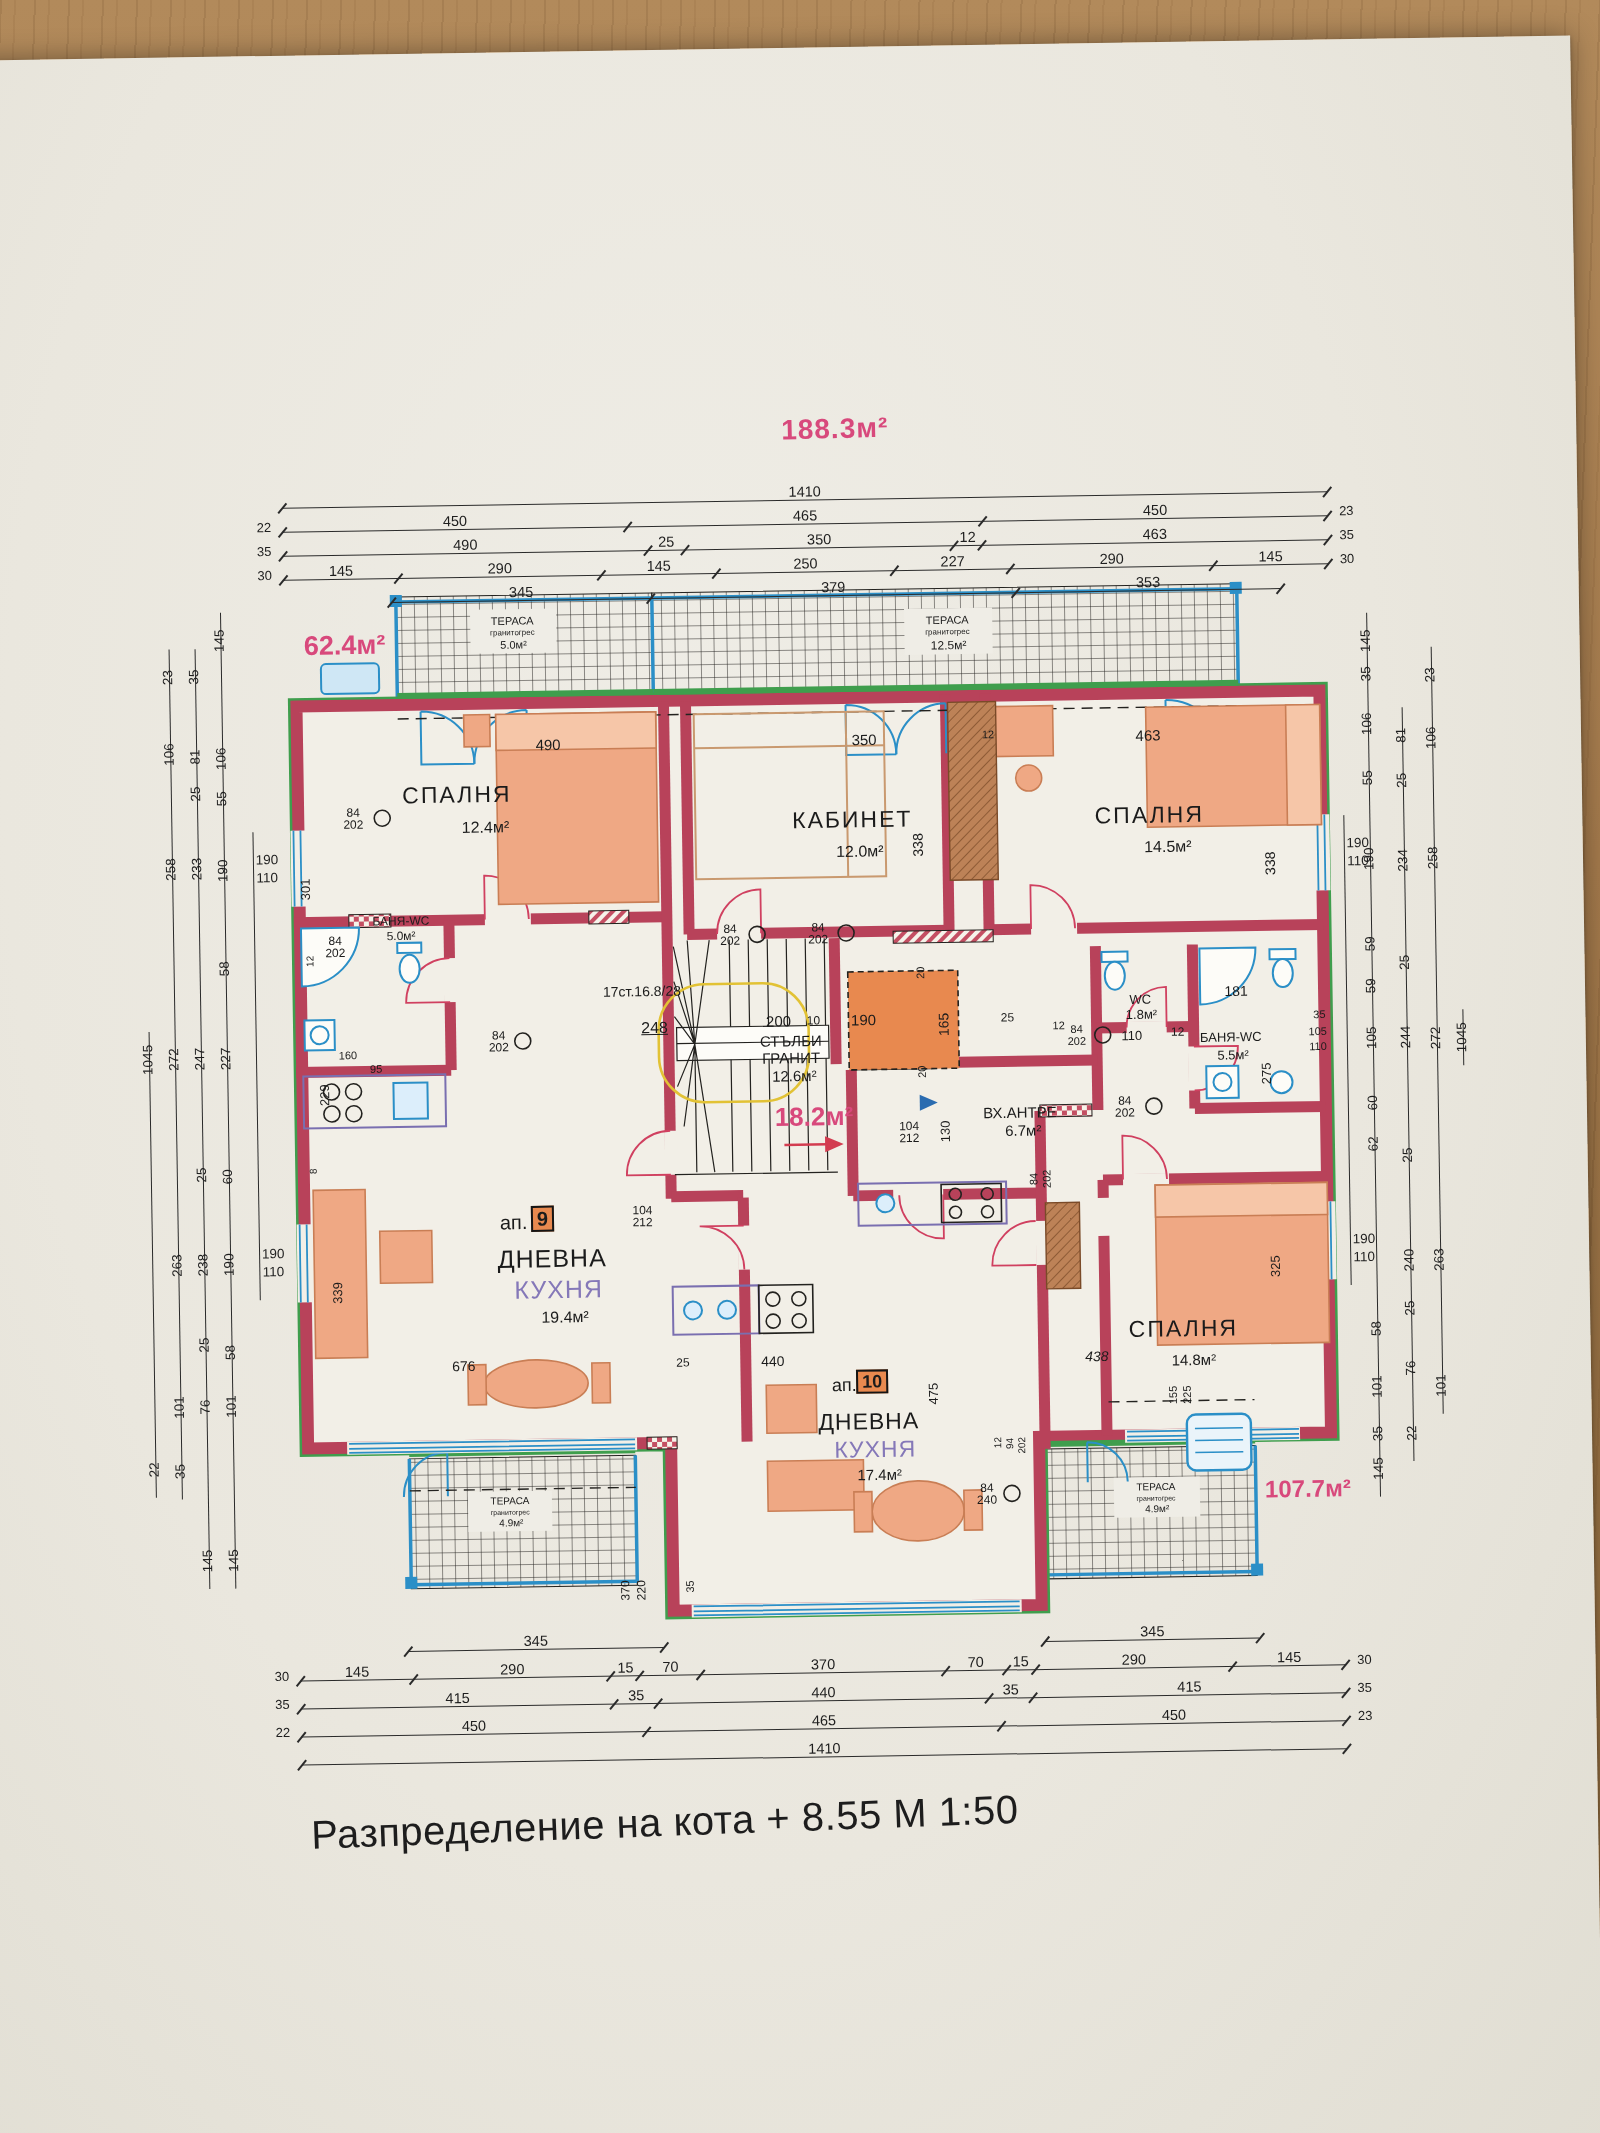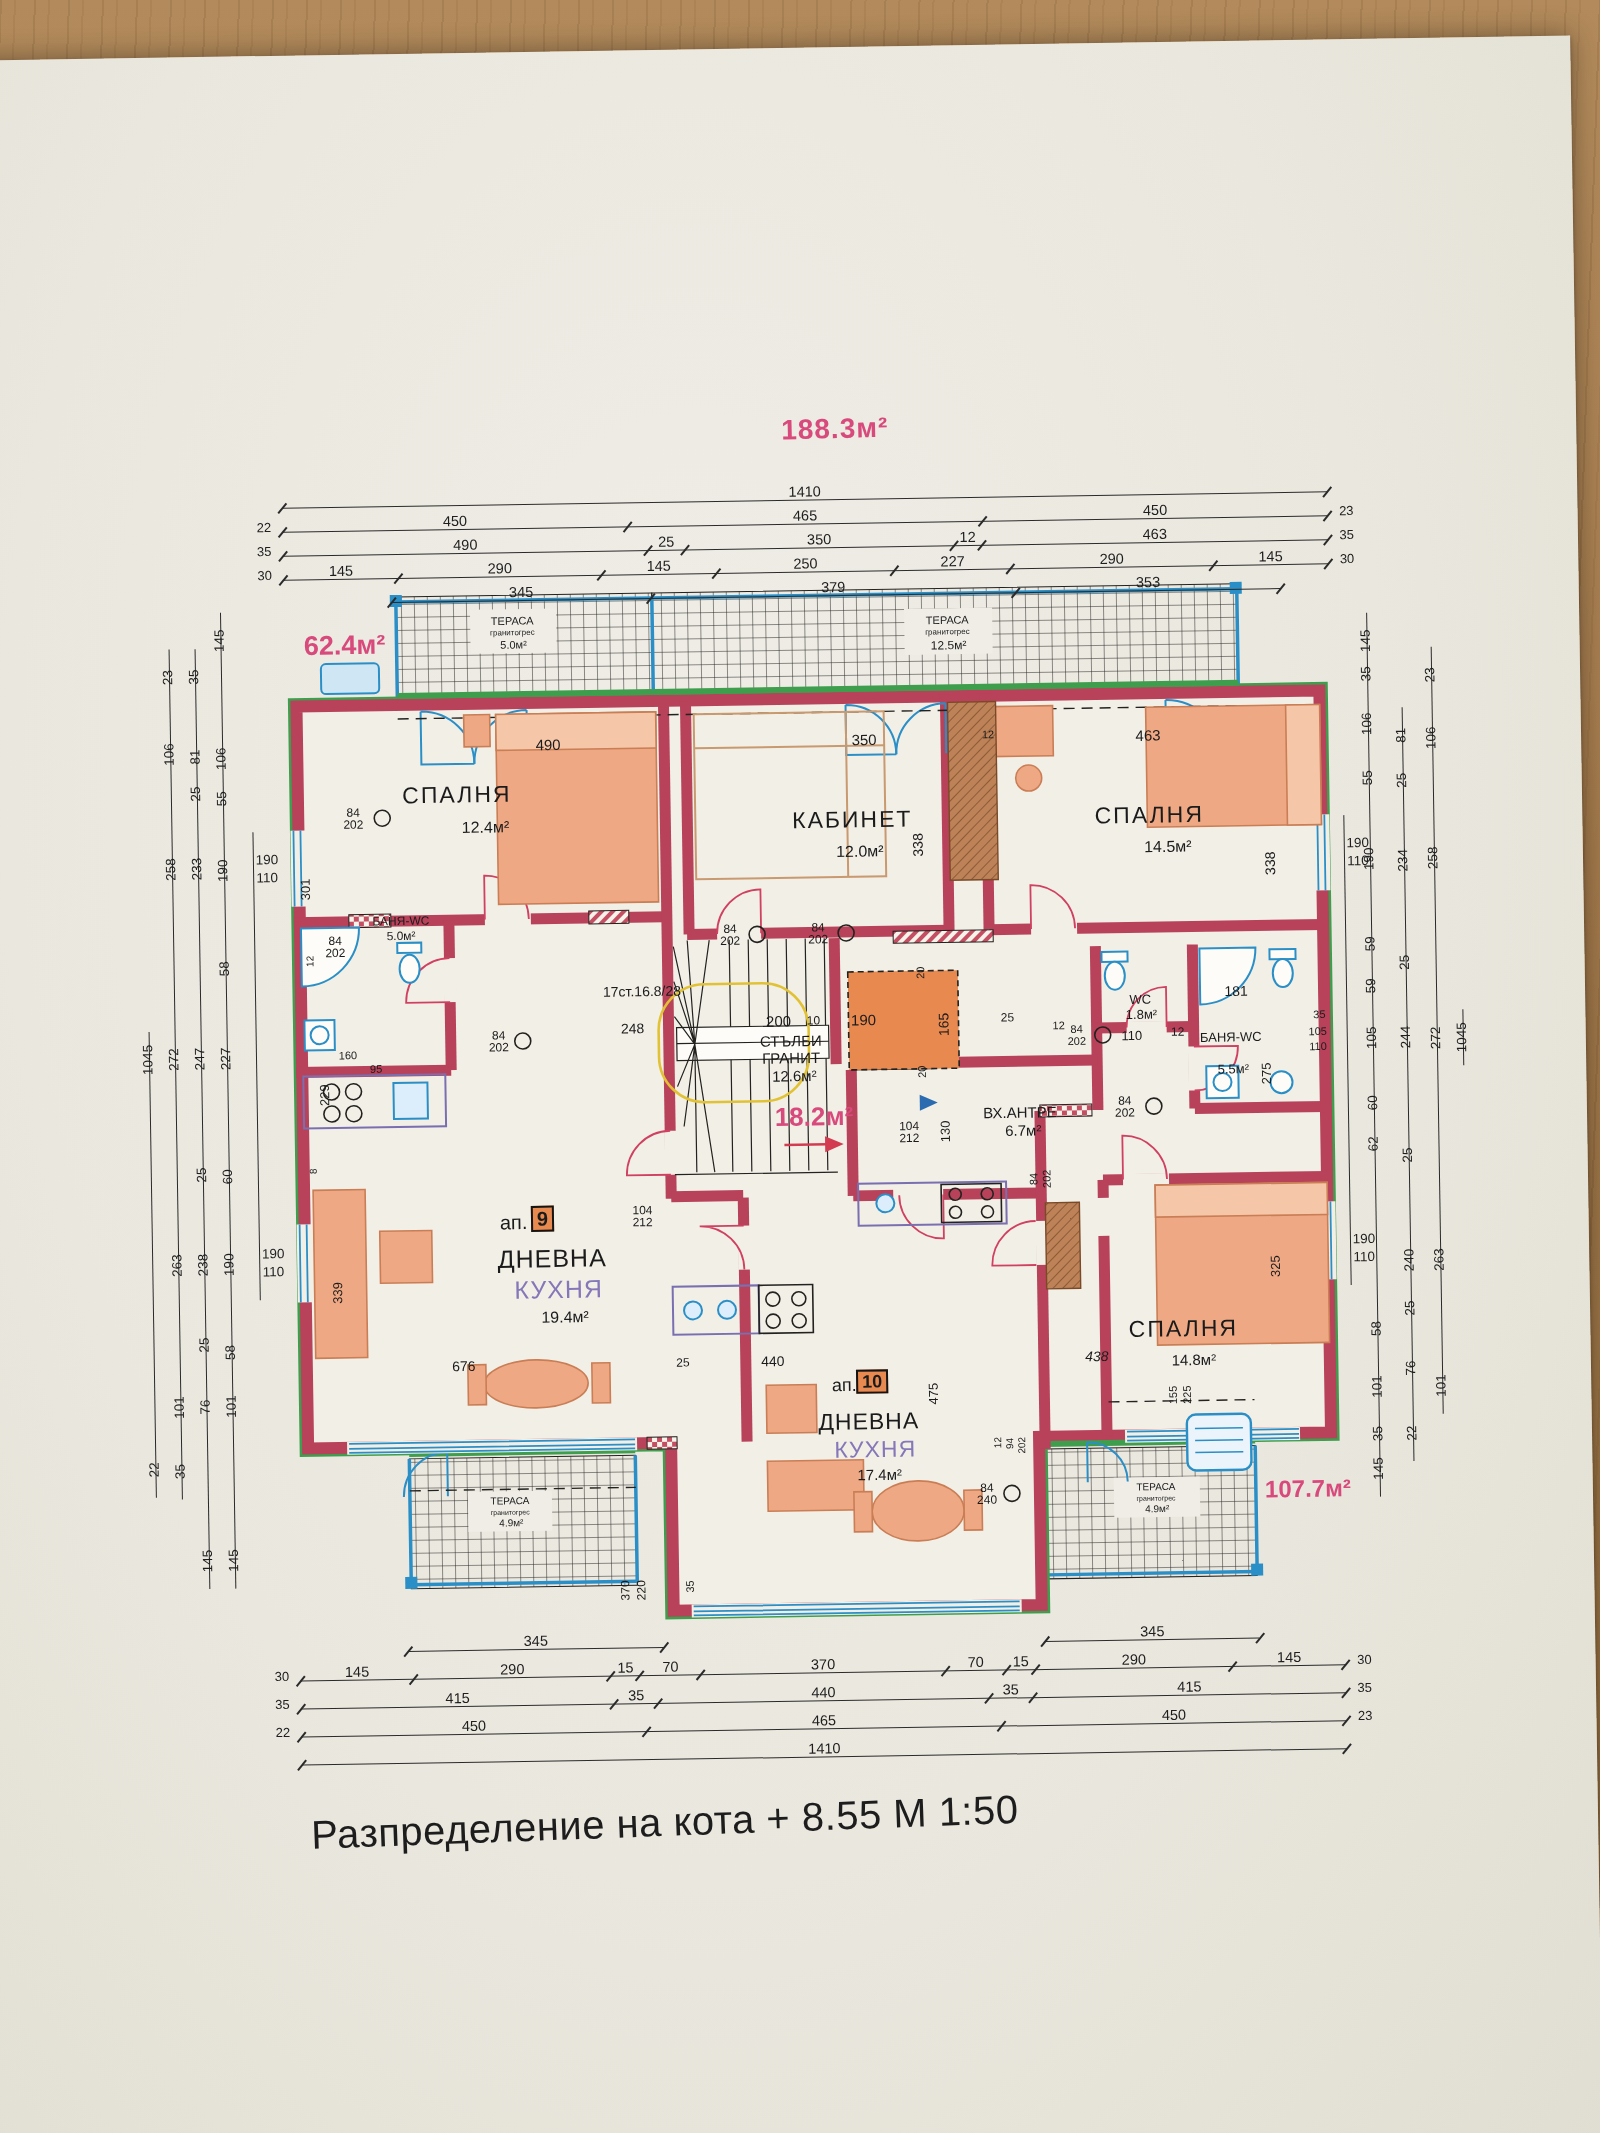--- a/index.html
+++ b/index.html
@@ -323,21 +323,21 @@
         <div class="ann" style="left: 862px; top: 236px; font-size: 23px; letter-spacing: 2px;">СПАЛНЯ</div>
         <div class="ann" style="left: 880px; top: 268px; font-size: 16px;">14.5м²</div>
         <div class="ann" style="left: 112px; top: 330px; font-size: 12px;">БАНЯ-WC</div>
         <div class="ann" style="left: 112px; top: 345px; font-size: 12px;">5.0м²</div>
         <div class="ann" style="left: 500px; top: 456px; font-size: 15px;">СТЪЛБИ</div>
         <div class="ann" style="left: 500px; top: 473px; font-size: 15px;">ГРАНИТ</div>
         <div class="ann" style="left: 503px; top: 491px; font-size: 15px;">12.6м²</div>
         <div class="ann" style="left: 850px; top: 420px; font-size: 13px;">WC</div>
         <div class="ann" style="left: 851px; top: 435px; font-size: 13px;">1.8м²</div>
         <div class="ann" style="left: 940px; top: 459px; font-size: 13px;">БАНЯ-WC</div>
-        <div class="ann" style="left: 942px; top: 477px; font-size: 13px; margin-top: 14px;">5.5м²</div>
+        <div class="ann" style="left: 942px; top: 477px; font-size: 13px;">5.5м²</div>
         <div class="ann" style="left: 728px; top: 531px; font-size: 15px;">ВХ.АНТРЕ</div>
         <div class="ann" style="left: 731px; top: 549px; font-size: 15px;">6.7м²</div>
         <div class="ann" style="left: 220px; top: 633px; font-size: 20px;">ап.</div>
         <div class="ann box" style="left: 249px; top: 630px; font-size: 20px;">9</div>
         <div class="ann" style="left: 258px; top: 670px; font-size: 25px; letter-spacing: 1px;">ДНЕВНА</div>
         <div class="ann c-v" style="left: 264px; top: 701px; font-size: 25px; letter-spacing: 1px;">КУХНЯ</div>
         <div class="ann" style="left: 270px; top: 729px; font-size: 16px;">19.4м²</div>
         <div class="ann" style="left: 548px; top: 801px; font-size: 18px;">ап.</div>
         <div class="ann box" style="left: 576px; top: 798px; font-size: 18px;">10</div>
         <div class="ann" style="left: 572px; top: 838px; font-size: 23px; letter-spacing: 1px;">ДНЕВНА</div>
@@ -360,21 +360,21 @@
         <div class="ann c-p" style="left: 60px; top: 54px; font-size: 27px;">62.4м²</div>
         <div class="ann c-p" style="left: 522px; top: 532px; font-size: 26px;">18.2м²</div>
         <div class="ann c-p" style="left: 1010px; top: 912px; font-size: 24px;">107.7м²</div>
         <div class="ann" style="left: 262px; top: 156px; font-size: 15px;">490</div>
         <div class="ann" style="left: 578px; top: 156px; font-size: 15px;">350</div>
         <div class="ann" style="left: 702px; top: 153px; font-size: 11px;">12</div>
         <div class="ann" style="left: 862px; top: 156px; font-size: 15px;">463</div>
         <div class="ann rot" style="left: 630px; top: 262px; font-size: 14px;">338</div>
         <div class="ann rot" style="left: 982px; top: 286px; font-size: 14px;">338</div>
         <div class="ann" style="left: 352px; top: 404px; font-size: 14px;">17ст.16.8/28</div>
-        <div class="ann" style="left: 342px; top: 441px; font-size: 14px;">248</div>
+        <div class="ann" style="left: 364px; top: 441px; font-size: 16px; text-decoration: underline;">248</div>
         <div class="ann" style="left: 488px; top: 436px; font-size: 15px;">200</div>
         <div class="ann" style="left: 523px; top: 436px; font-size: 12px;">10</div>
         <div class="ann" style="left: 573px; top: 436px; font-size: 15px;">190</div>
         <div class="ann rot" style="left: 653px; top: 442px; font-size: 14px;">165</div>
         <div class="ann" style="left: 717px; top: 436px; font-size: 12px;">25</div>
         <div class="ann rot" style="left: 631px; top: 390px; font-size: 11px;">20</div>
         <div class="ann rot" style="left: 631px; top: 489px; font-size: 11px;">20</div>
         <div class="ann rot" style="left: 653px; top: 549px; font-size: 13px;">130</div>
         <div class="ann" style="left: 617px; top: 543px; font-size: 12px;">104</div>
         <div class="ann" style="left: 617px; top: 555px; font-size: 12px;">212</div>

